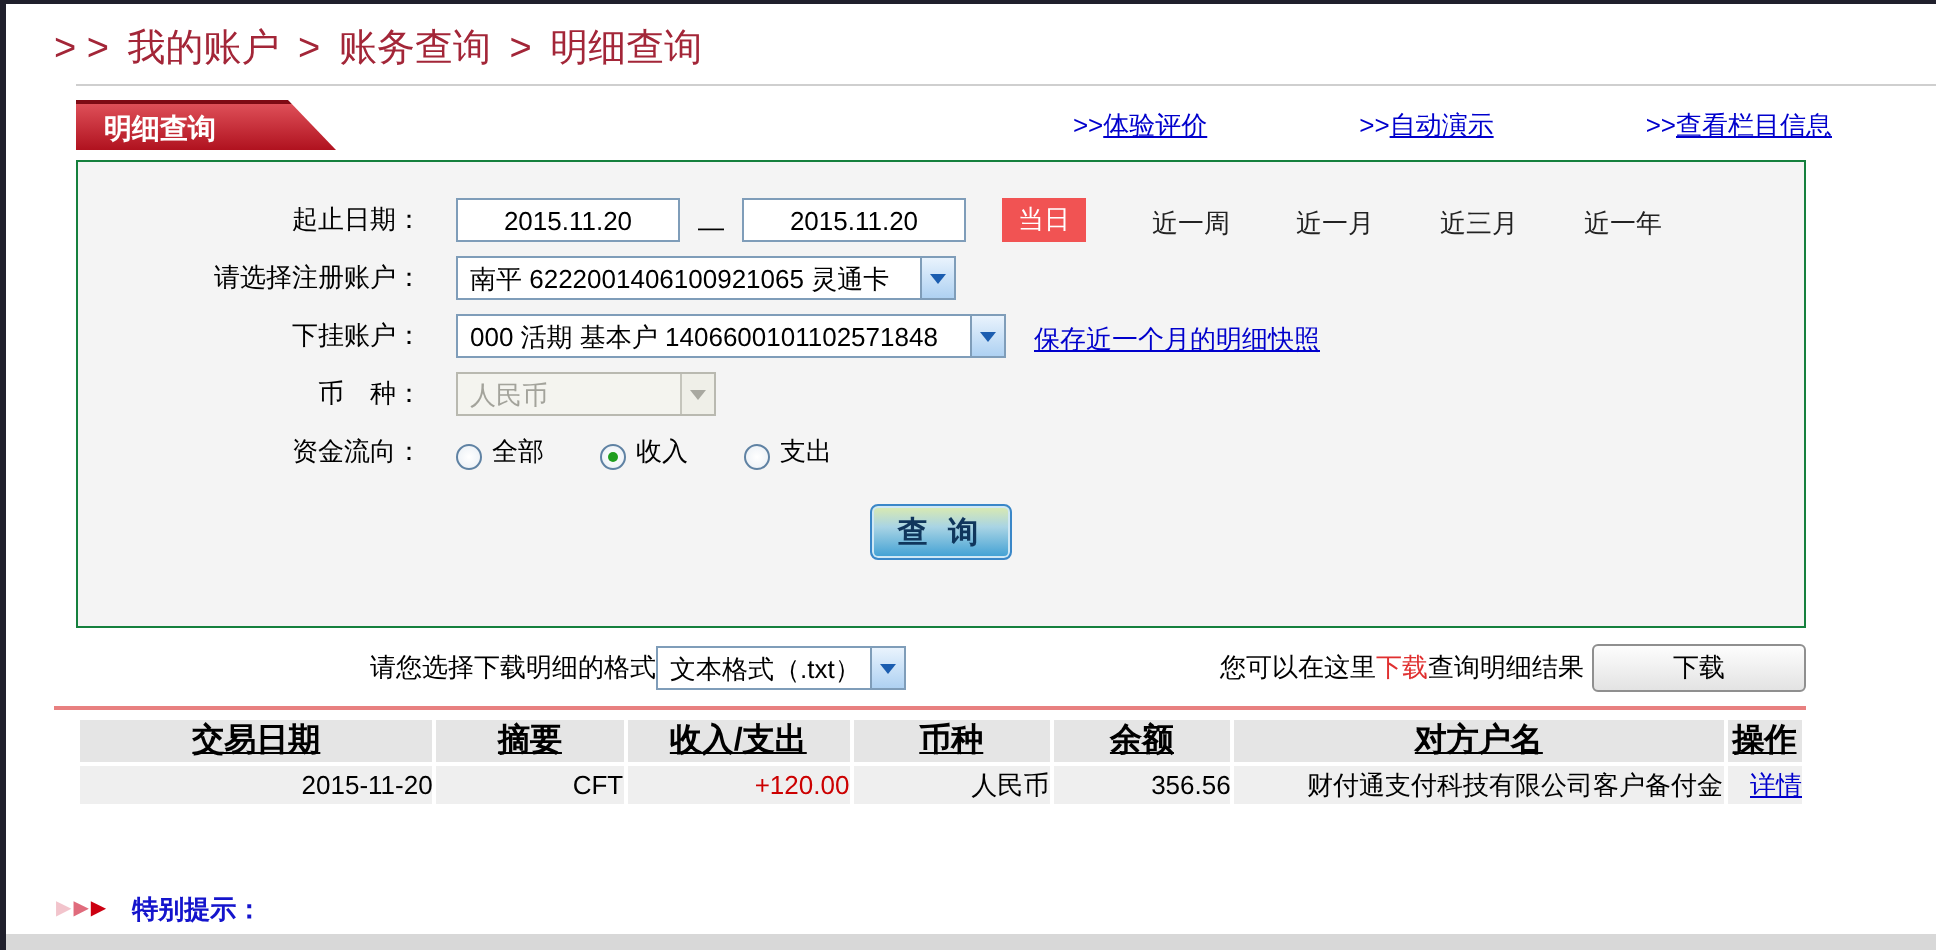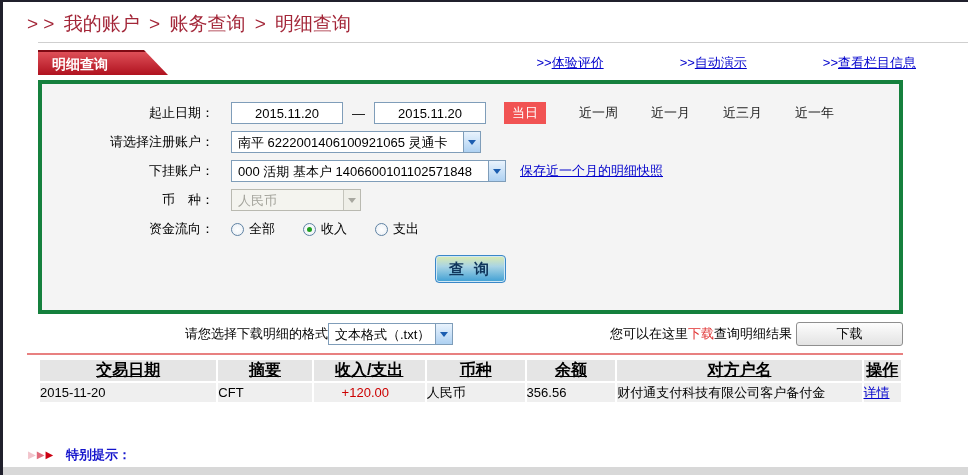--- a/index.html
+++ b/index.html
@@ -19,24 +19,24 @@
   .red-tab { height:25px; width:130px; line-height:24px; padding-left:14px;
     color:#fff; font-weight:bold; font-size:14px;
     background:linear-gradient(#de4f58, #b0121f); border-top:2px solid #7e0a14;
     clip-path:polygon(0 0, calc(100% - 24px) 0, 100% 100%, 0 100%); }
   .head-links { margin-left:auto; margin-right:52px; display:flex; gap:76px; padding-top:4px; }
   .head-links a { color:#0000cc; text-decoration:none; cursor:pointer; }
   .head-links a u { text-decoration:underline; }
 
   
   .panel { margin-left:38px; width:865px; height:234px; background:#f4f4f4;
-    border:4px solid #15803d; padding-top:18px; }
+    border:1px solid #15803d; padding-top:18px; }
   .frow { display:flex; align-items:center; margin-bottom:7px; height:22px; }
   .flabel { width:172px; text-align:right; flex:0 0 172px; }
-  .fctrl { margin-left:6px; display:flex; align-items:center;padding-left:11px; }
+  .fctrl { margin-left:6px; display:flex; align-items:flex-end;padding-left:11px; }
   input.date { width:112px; height:22px; border:1px solid #7f9db9; background:#fff;
     text-align:center; font-size:13px; font-family:inherit; }
   .dash { margin:0 9px; }
   .badge-active { margin-left:18px; background:#f15353; color:#fff; padding:2px 8px; cursor:pointer; }
   .range-link { margin-left:33px; color:#222; cursor:pointer; }
 
   .select { display:inline-flex; height:22px; border:1px solid #7f9db9; background:#fff; cursor:pointer; }
   .select .txt { padding:2px 6px 0 6px; white-space:nowrap; overflow:hidden; }
   .select .arrow { width:17px; margin-left:auto; border-left:1px solid #7f9db9;
     background:linear-gradient(#e9f3fd,#aed1f2); display:flex; align-items:center; justify-content:center; }
@@ -67,21 +67,21 @@
   .dl-right { margin-left:auto; display:flex; align-items:center; }
   .red-word { color:#e03030; }
   .dl-btn { margin-left:4px; width:107px; height:24px; background:linear-gradient(#fdfdfd,#e3e3e3);
     border:1px solid #8f8f8f; border-radius:3px; font-size:13px; cursor:pointer; font-family:inherit; }
 
   .red-line { margin:7px 0 3px 27px; width:876px; height:2px; background:#e88080; }
 
   
   table.detail { margin-left:38px; width:865px; border-collapse:separate; border-spacing:2px; }
   table.detail th { background:#e5e5e5; font-weight:bold; height:19px; font-size:16px;text-decoration:underline; }
-  table.detail td { background:#efefef; height:19px; text-align:left; font-size:13px; }
+  table.detail td { background:#efefef; height:19px; text-align:right; font-size:13px; }
   .amt { color:#cc0000;padding-left:28px; }
 
   
   .notice-head { margin:42px 0 0 28px; display:flex; align-items:center; }
   .tri { font-size:10px; line-height:10px; margin-right:1px; }
   .tri1 { color:#f2c4cc; } .tri2 { color:#e06b7c; } .tri3 { color:#cc0011; }
   .notice-title { color:#1414cc; font-weight:bold; margin-left:12px; }
   .notice-body { margin:12px 20px 0 18px; line-height:1.55; color:#111; text-indent:2em; }
 
   

